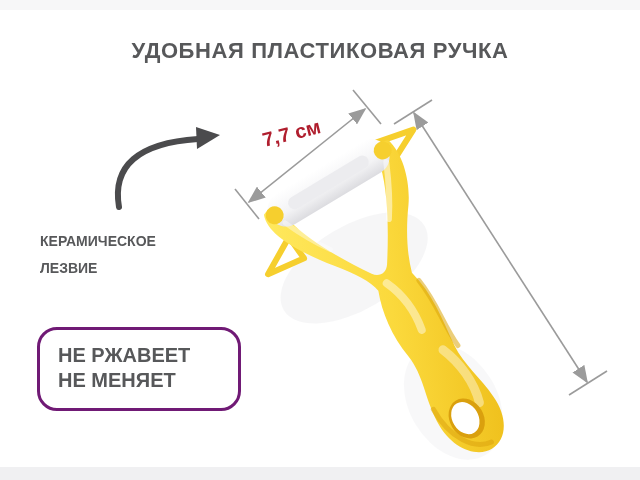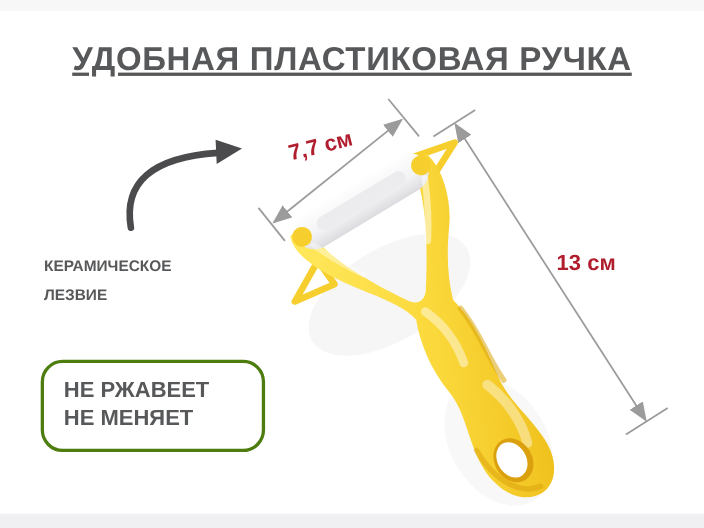--- a/index.html
+++ b/index.html
@@ -7,39 +7,38 @@
     width:640px;height:480px;overflow:hidden;position:relative;
     background:#ffffff;
     font-family:"Liberation Sans", sans-serif;
   }
   .stage{position:absolute;inset:0;width:640px;height:480px;}
   .strip{position:absolute;left:0;width:640px;background:#f2f2f4;}
   .strip.top{top:0;height:10px;background:#f7f7f8;}
   .strip.bottom{bottom:0;height:13px;background:#f0f0f2;}
   .title{
     position:absolute;top:38px;left:0;width:640px;margin:0;
-    text-align:center;font-size:30px;font-weight:700;letter-spacing:0.6px;
+    text-align:center;font-size:22px;font-weight:700;letter-spacing:0.6px;
     color:#57585a;
-    text-decoration:underline;
   }
   .art{position:absolute;top:0;left:0;width:640px;height:480px;}
   .dim-label{
     position:absolute;font-weight:700;font-size:20px;color:#b01e2e;
     white-space:nowrap;
   }
   .dim-label.width{left:262px;top:122px;transform:rotate(-14deg);}
   .dim-label.length{left:506px;top:228px;}
   .callout{
     position:absolute;left:40px;top:228px;
     font-size:14px;font-weight:700;color:#57585a;line-height:27px;
     white-space:nowrap;
   }
   .benefits{
     position:absolute;left:37px;top:327px;width:164px;
-    border:3px solid #4d7c0f;border-radius:20px;
+    border:3px solid #701a75;border-radius:20px;
     padding:13px 16px 15px 18px;background:#ffffff;
     font-size:20px;font-weight:700;color:#57585a;line-height:25px;
     white-space:nowrap;
   }
   .benefits .item2{}
 </style>
 </head>
 <body>
 
 <div class="stage">
@@ -124,21 +123,20 @@
       <path d="M-58 -8 C-52 6 -44 22 -33 38" fill="none" stroke="#ffffff" stroke-width="5" stroke-linecap="round" opacity="0.4"></path>
       <path d="M27 110 C31 140 25 160 27 186" fill="none" stroke="#daa50c" stroke-width="5" stroke-linecap="round" opacity="0.55"></path>
       <path d="M-27 228 C-28 262 -12 284 6 286" fill="none" stroke="#d9a00c" stroke-width="5" stroke-linecap="round" opacity="0.5"></path>
 
       <ellipse cx="-3" cy="253" rx="17" ry="21" fill="#daa00e"></ellipse>
       <ellipse cx="-4" cy="252" rx="13" ry="17" fill="#ffffff"></ellipse>
     </g>
   </svg>
 
   <div class="dim-label width">7,7 см</div>
-  <div class="dim-label length">13 см</div>
 
   <div class="callout">
     <div>КЕРАМИЧЕСКОЕ</div>
     <div>ЛЕЗВИЕ</div>
   </div>
 
   <div class="benefits">
     <div class="item1">НЕ РЖАВЕЕТ</div>
     <div class="item2">
       <div>НЕ МЕНЯЕТ</div>

